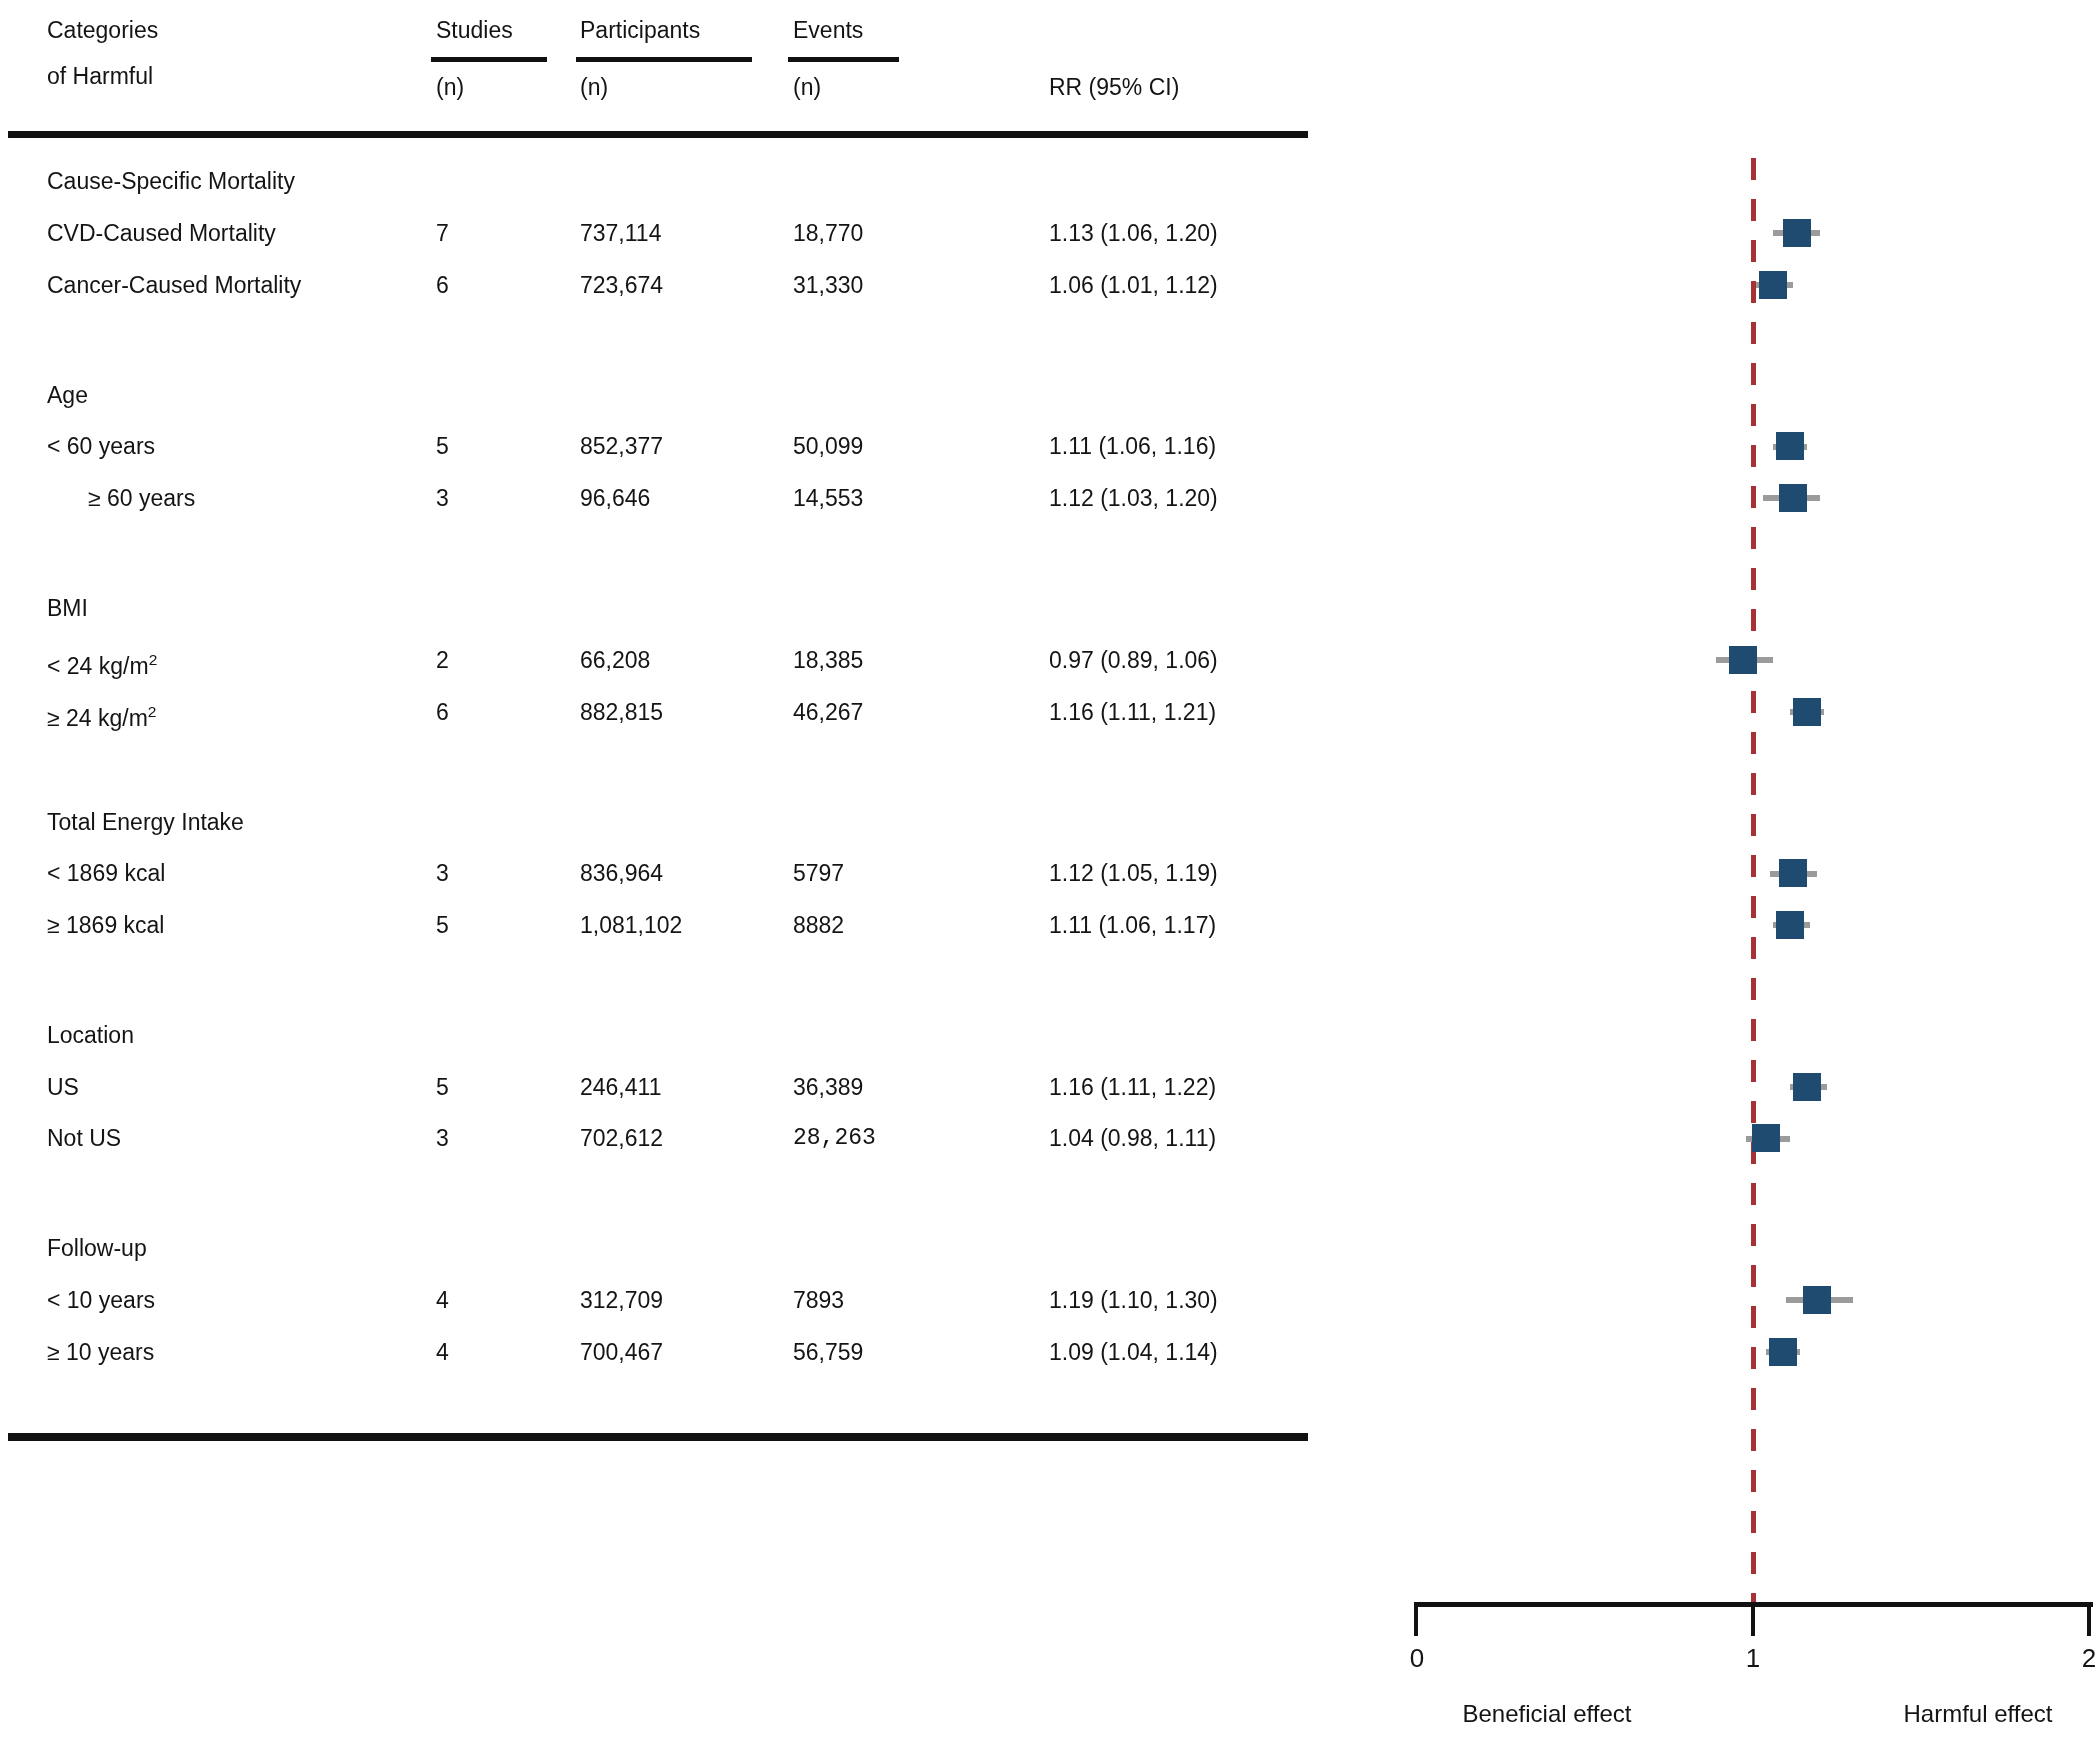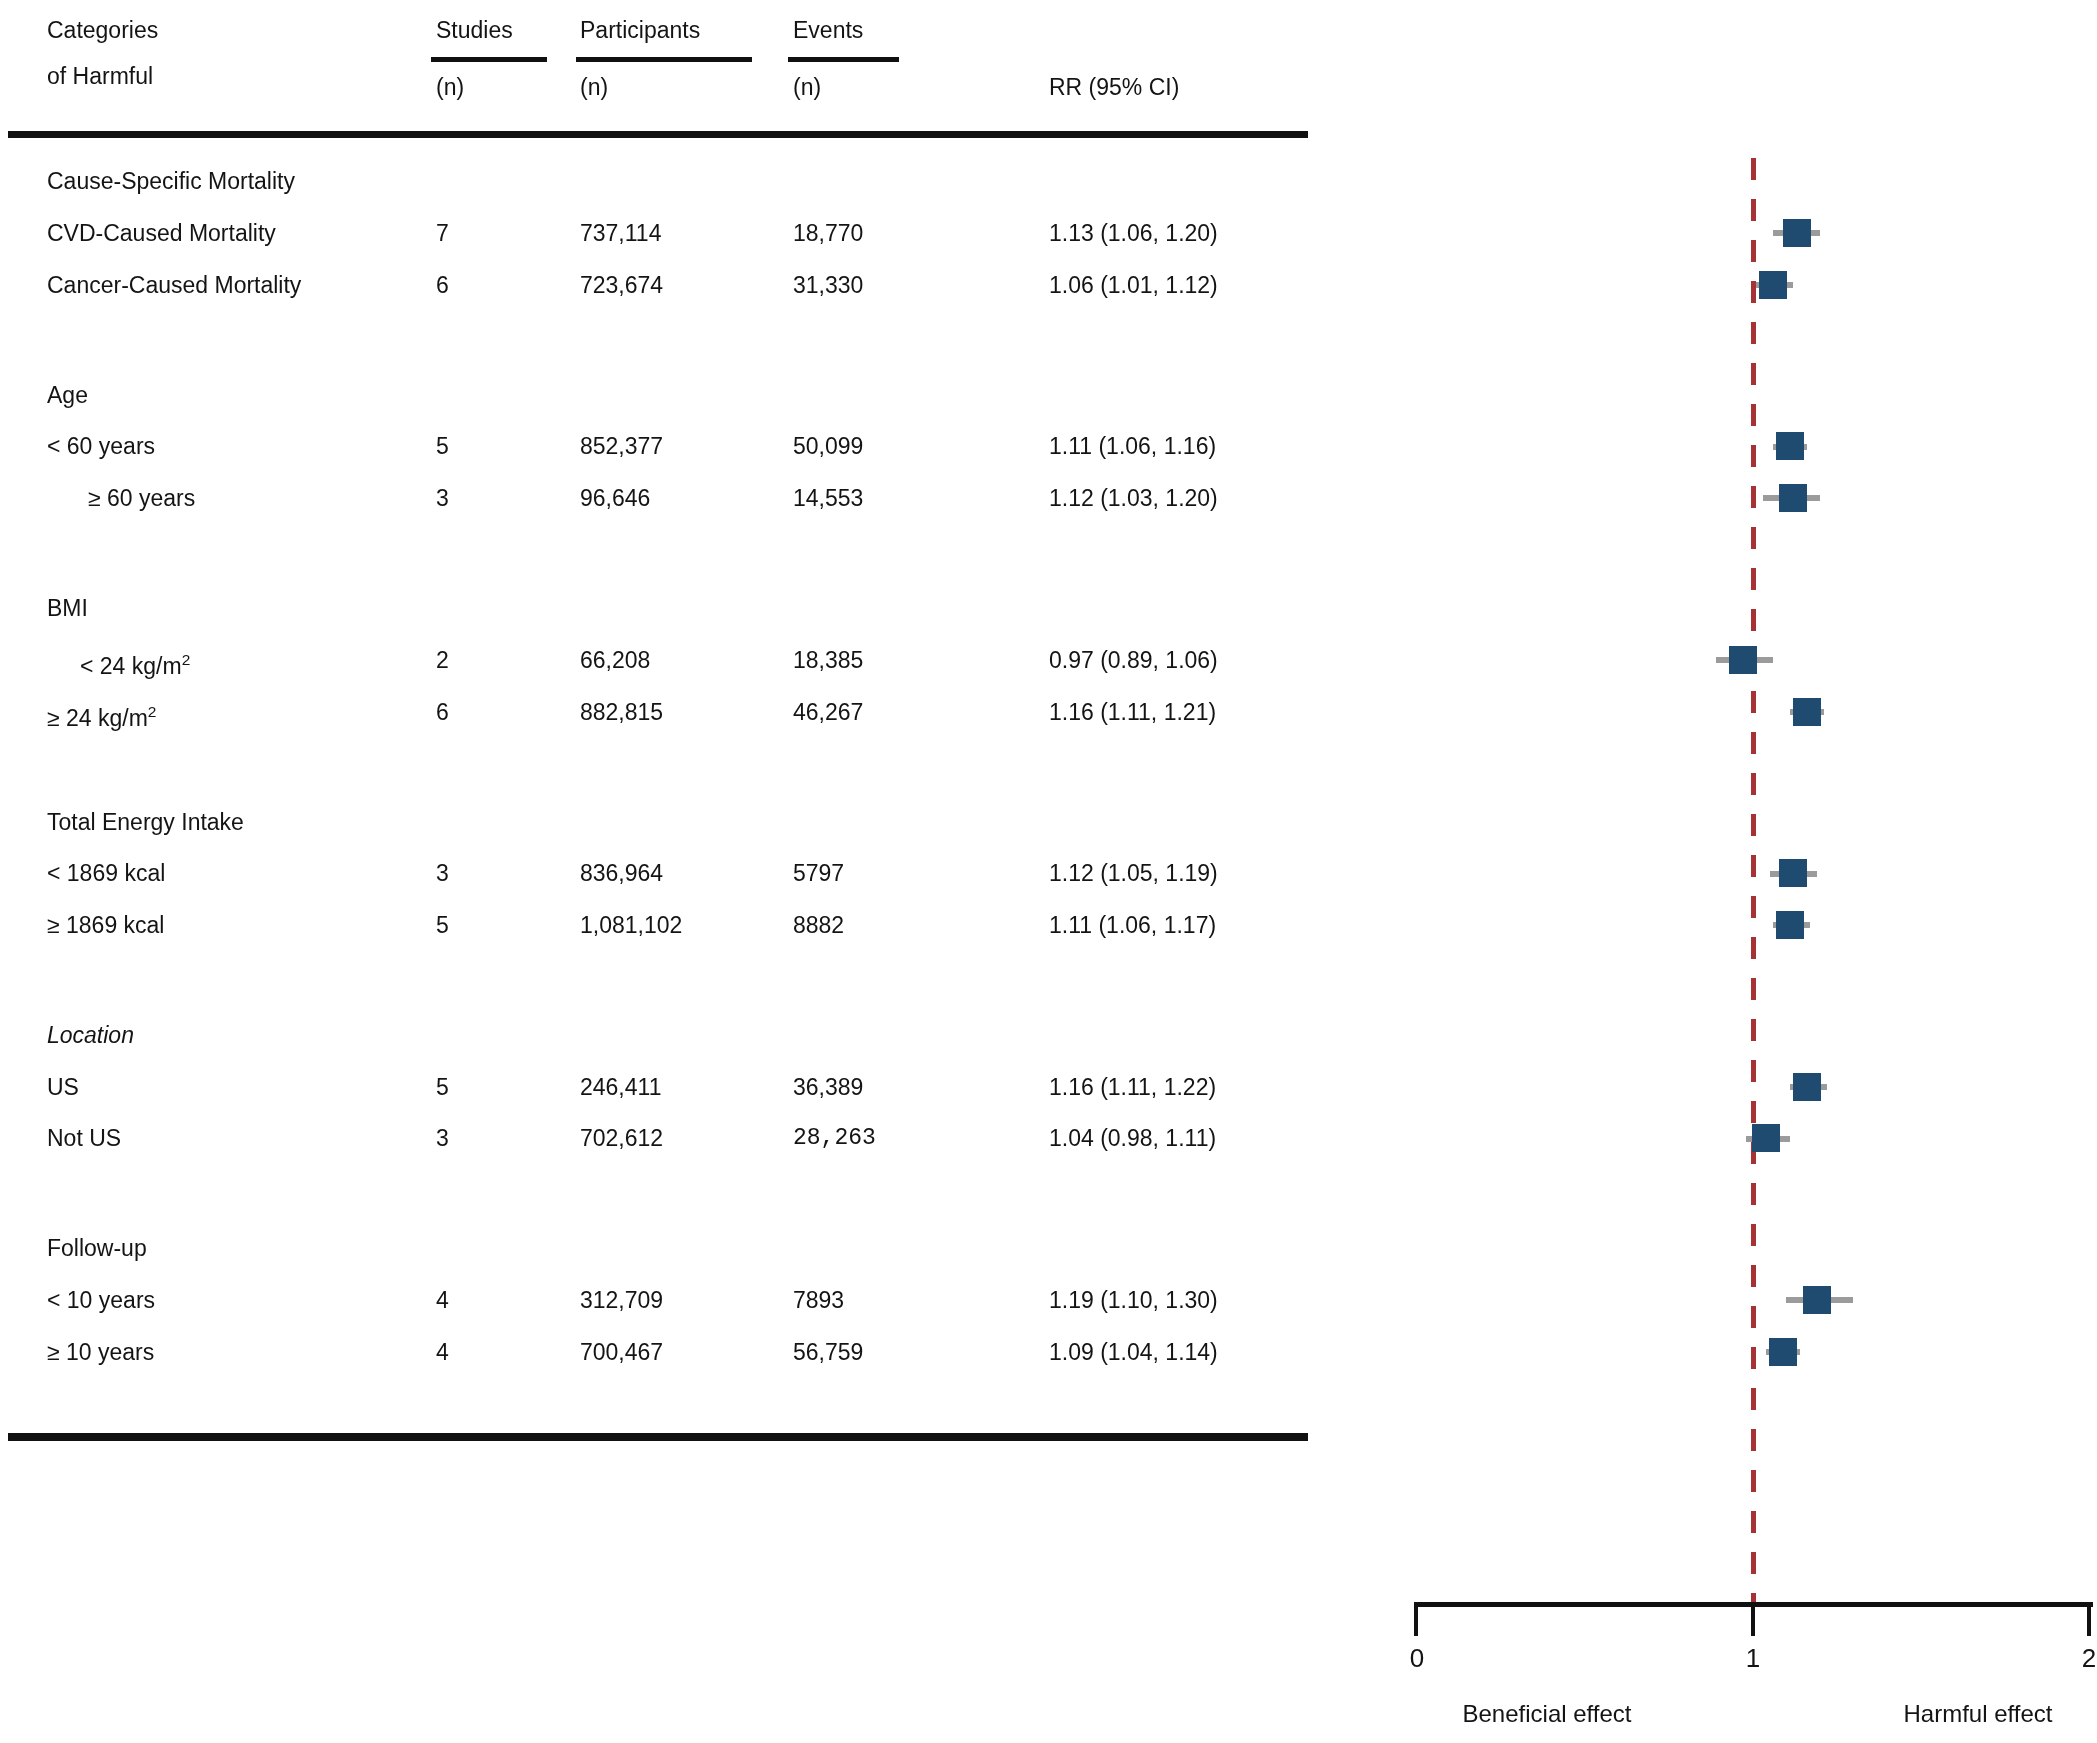--- a/index.html
+++ b/index.html
@@ -91,42 +91,42 @@
       <div class="txt" style="left: 436px; top: 420px;">5</div>
       <div class="txt" style="left: 580px; top: 420px;">852,377</div>
       <div class="txt" style="left: 793px; top: 420px;">50,099</div>
       <div class="txt" style="left: 1049px; top: 420px;">1.11 (1.06, 1.16)</div>
       <div class="txt" style="left: 47px; top: 472px; margin-left: 41px;">≥ 60 years</div>
       <div class="txt" style="left: 436px; top: 472px;">3</div>
       <div class="txt" style="left: 580px; top: 472px;">96,646</div>
       <div class="txt" style="left: 793px; top: 472px;">14,553</div>
       <div class="txt" style="left: 1049px; top: 472px; text-align: right;">1.12 (1.03, 1.20)</div>
       <div class="txt" style="left: 47px; top: 582px;">BMI</div>
-      <div class="txt" style="left: 47px; top: 634px; margin-left: 33px;">&lt; 24 kg/m<sup>2</sup></div>
+      <div class="txt" style="left: 47px; top: 634px;">&lt; 24 kg/m<sup>2</sup></div>
       <div class="txt" style="left: 436px; top: 634px;">2</div>
       <div class="txt" style="left: 580px; top: 634px;">66,208</div>
       <div class="txt" style="left: 793px; top: 634px;">18,385</div>
       <div class="txt" style="left: 1049px; top: 634px;">0.97 (0.89, 1.06)</div>
       <div class="txt" style="left: 47px; top: 686px;">≥ 24 kg/m<sup>2</sup></div>
       <div class="txt" style="left: 436px; top: 686px;">6</div>
       <div class="txt" style="left: 580px; top: 686px;">882,815</div>
       <div class="txt" style="left: 793px; top: 686px;">46,267</div>
       <div class="txt" style="left: 1049px; top: 686px;">1.16 (1.11, 1.21)</div>
       <div class="txt" style="left: 47px; top: 796px;">Total Energy Intake</div>
       <div class="txt" style="left: 47px; top: 847px;">&lt; 1869 kcal</div>
       <div class="txt" style="left: 436px; top: 847px;">3</div>
       <div class="txt" style="left: 580px; top: 847px;">836,964</div>
       <div class="txt" style="left: 793px; top: 847px;">5797</div>
       <div class="txt" style="left: 1049px; top: 847px;">1.12 (1.05, 1.19)</div>
       <div class="txt" style="left: 47px; top: 899px;">≥ 1869 kcal</div>
       <div class="txt" style="left: 436px; top: 899px;">5</div>
       <div class="txt" style="left: 580px; top: 899px;">1,081,102</div>
       <div class="txt" style="left: 793px; top: 899px;">8882</div>
       <div class="txt" style="left: 1049px; top: 899px;">1.11 (1.06, 1.17)</div>
-      <div class="txt" style="left: 47px; top: 1009px; font-style: italic;">Location</div>
+      <div class="txt" style="left: 47px; top: 1009px;">Location</div>
       <div class="txt" style="left: 47px; top: 1061px;">US</div>
       <div class="txt" style="left: 436px; top: 1061px;">5</div>
       <div class="txt" style="left: 580px; top: 1061px;">246,411</div>
       <div class="txt" style="left: 793px; top: 1061px;">36,389</div>
       <div class="txt" style="left: 1049px; top: 1061px;">1.16 (1.11, 1.22)</div>
       <div class="txt" style="left: 47px; top: 1112px;">Not US</div>
       <div class="txt" style="left: 436px; top: 1112px;">3</div>
       <div class="txt" style="left: 580px; top: 1112px;">702,612</div>
       <div class="txt" style="left: 793px; top: 1112px; font-family: Liberation Mono, monospace;">28,263</div>
       <div class="txt" style="left: 1049px; top: 1112px;">1.04 (0.98, 1.11)</div>

